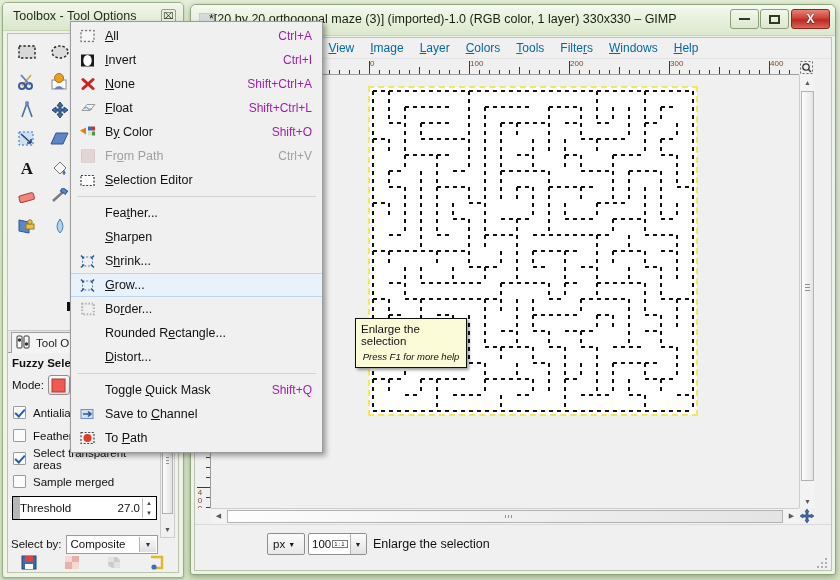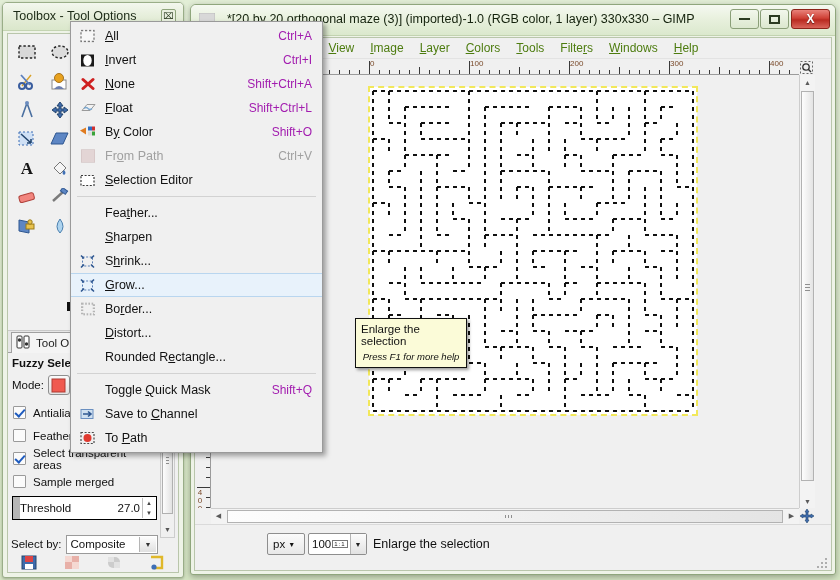--- a/index.html
+++ b/index.html
@@ -145,39 +145,39 @@
     border: 1px solid #8fa67c;
     border-radius: 6px 6px 3px 3px;
     box-shadow: 0 2px 6px rgba(0,0,0,.3);
   }
   #iw-titlebar {
     height: 31px; position: relative;
     background: linear-gradient(180deg,#f5f9f1 0%,#e7f0dc 50%,#dbe8cd 100%);
     border-radius: 5px 5px 0 0; border-bottom: 1px solid #c2d3b0;
   }
   #iw-icon { position: absolute; left: 8px; top: 8px; width: 16px; height: 16px; }
-  #iw-title { position: absolute; left: 36px; top: 7px; font-size: 12.5px; color: #14220d; }
+  #iw-title { position: absolute; left: 18px; top: 7px; font-size: 12.5px; color: #14220d; }
   .wbtn { position: absolute; top: 4px; width: 29px; height: 20px;
           border: 1px solid #8a9f78; border-radius: 3px;
           display:flex; align-items:center; justify-content:center; }
   #wb-min { right: 76px; background: linear-gradient(180deg,#f2f7ec,#dce8cf); }
   #wb-max { right: 46px; background: linear-gradient(180deg,#f2f7ec,#dce8cf); }
   #wb-close { right: 5px; width: 39px;
               background: linear-gradient(180deg,#e8827a 0%,#cf4136 45%,#b92a20 55%,#d9655a 100%);
               border-color: #8d231a; color: #fff; font-weight: bold; font-size: 12px;
               text-shadow: 0 1px 1px rgba(0,0,0,.5); }
   .wb-mini { width: 11px; height: 2px; background: #2c3c22; }
   .wb-maxi { width: 11px; height: 9px; border: 2px solid #2c3c22; }
 
   #iw-body { position: absolute; left: 3px; top: 32px; right: 3px; bottom: 3px;
              background: #f0f0f0; border: 1px solid #b9c6ab; }
 
   #menubar { height: 21px; background: #f0f0f0; display: flex; align-items: center;
              padding-left: 4px; border-bottom: 1px solid #e3e3e3; position: relative; z-index: 5; }
-  .menu-item { padding: 2px 8px; font-size: 12px; color: #4d7c0f; }
+  .menu-item { padding: 2px 8px; font-size: 12px; color: #0369a1; }
   .menu-item.open { background: #e8f0fa; border: 1px solid #b0cbe8; padding: 1px 7px; }
   .menu-item u { text-decoration: underline; }
 
   
   #canvas-zone { position: absolute; left: 0; top: 21px; right: 0; bottom: 46px; }
   #corner-btn { position:absolute; left:0; top:0; width:16px; height:16px;
                 background:#f0f0f0; border-right:1px solid #b6b6b6; border-bottom:1px solid #b6b6b6;
                 display:flex;align-items:center;justify-content:center;font-size:7px;color:#333; }
   #hruler { position: absolute; left: 16px; top: 0; right: 32px; height: 16px;
             background: #f0f0f0; border-bottom: 1px solid #9b9b9b; overflow: hidden; }
@@ -980,25 +980,25 @@
     <div class="mrow">
       <span class="micon">
         <svg width="14" height="13">
             <rect x="1" y="1" width="12" height="11" fill="none" stroke="#b5b5b5" stroke-width="2.5" stroke-dasharray="1.6 1.6"></rect>
           </svg>
         </span>
       <span class="mlabel">Bo<u>r</u>der...</span>
     </div>
 
     <div class="mrow">
+      <span class="mlabel">Rounded R<u>e</u>ctangle...</span>
+    </div>
+
+    <div class="mrow">
       <span class="mlabel"><u>D</u>istort...</span>
-    </div>
-
-    <div class="mrow">
-      <span class="mlabel">Rounded R<u>e</u>ctangle...</span>
     </div>
 
     <div class="msep"></div>
 
     <div class="mrow">
       <span class="mlabel">Toggle <u>Q</u>uick Mask</span>
       <span class="maccel">Shift+Q</span>
     </div>
 
     <div class="mrow">

